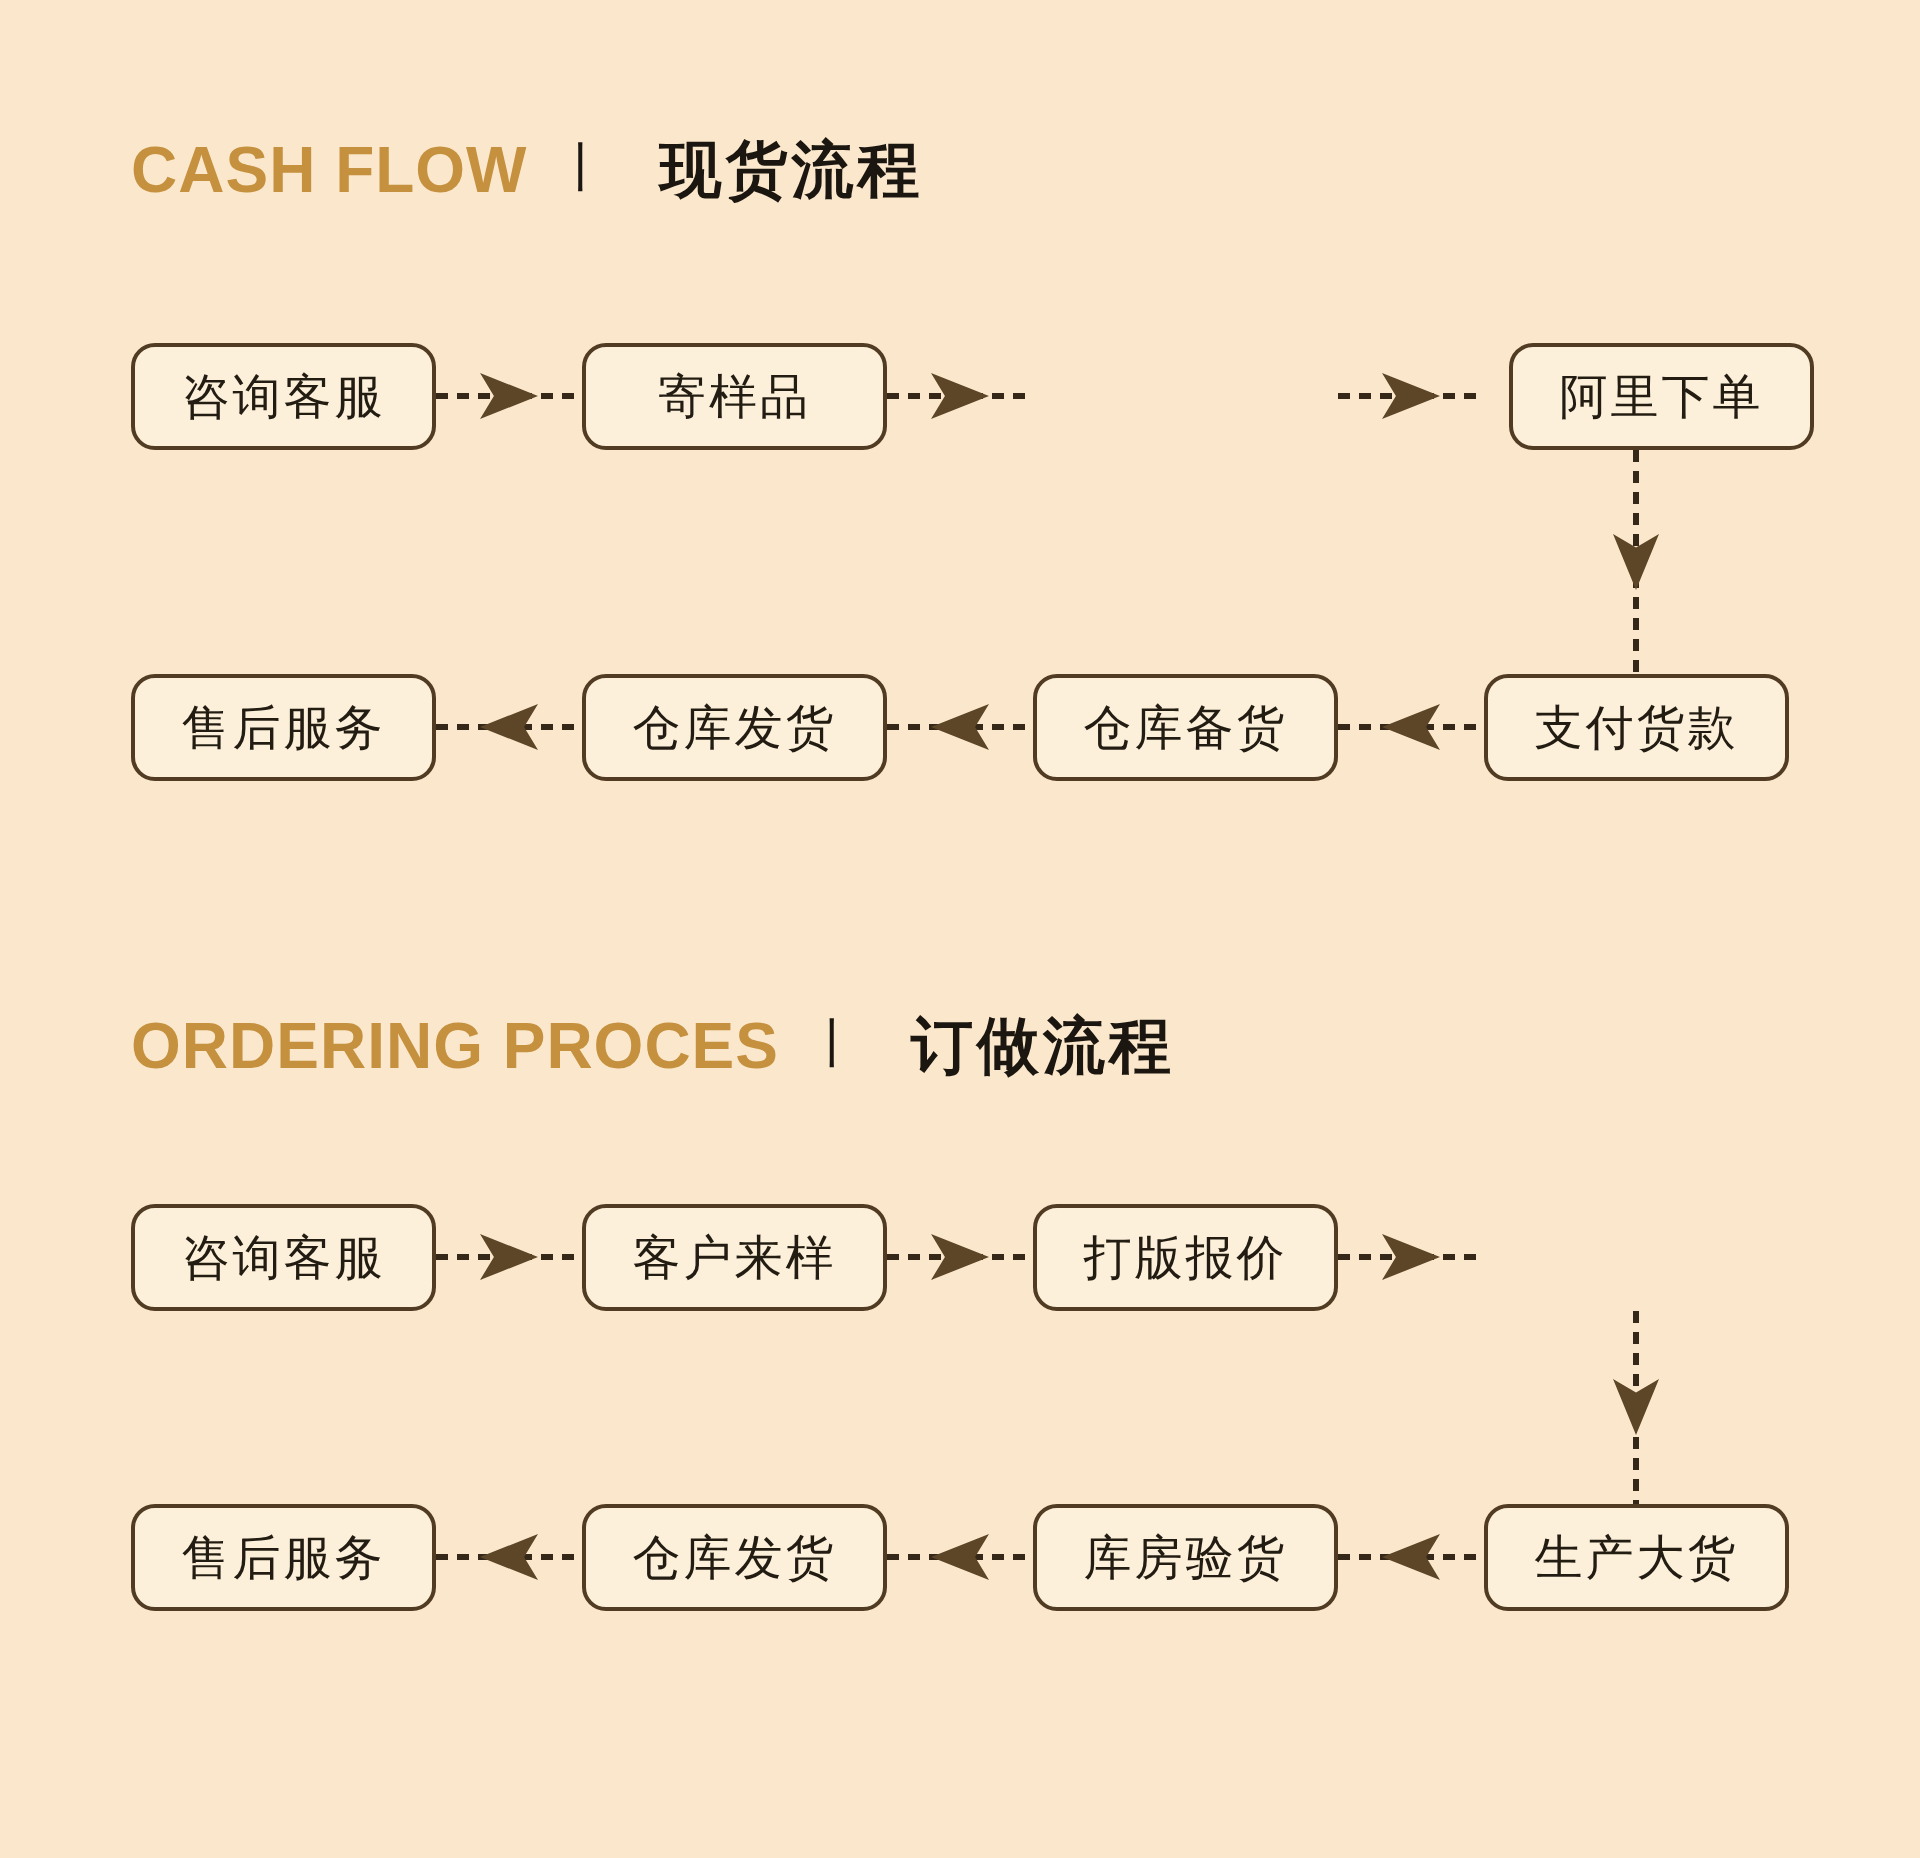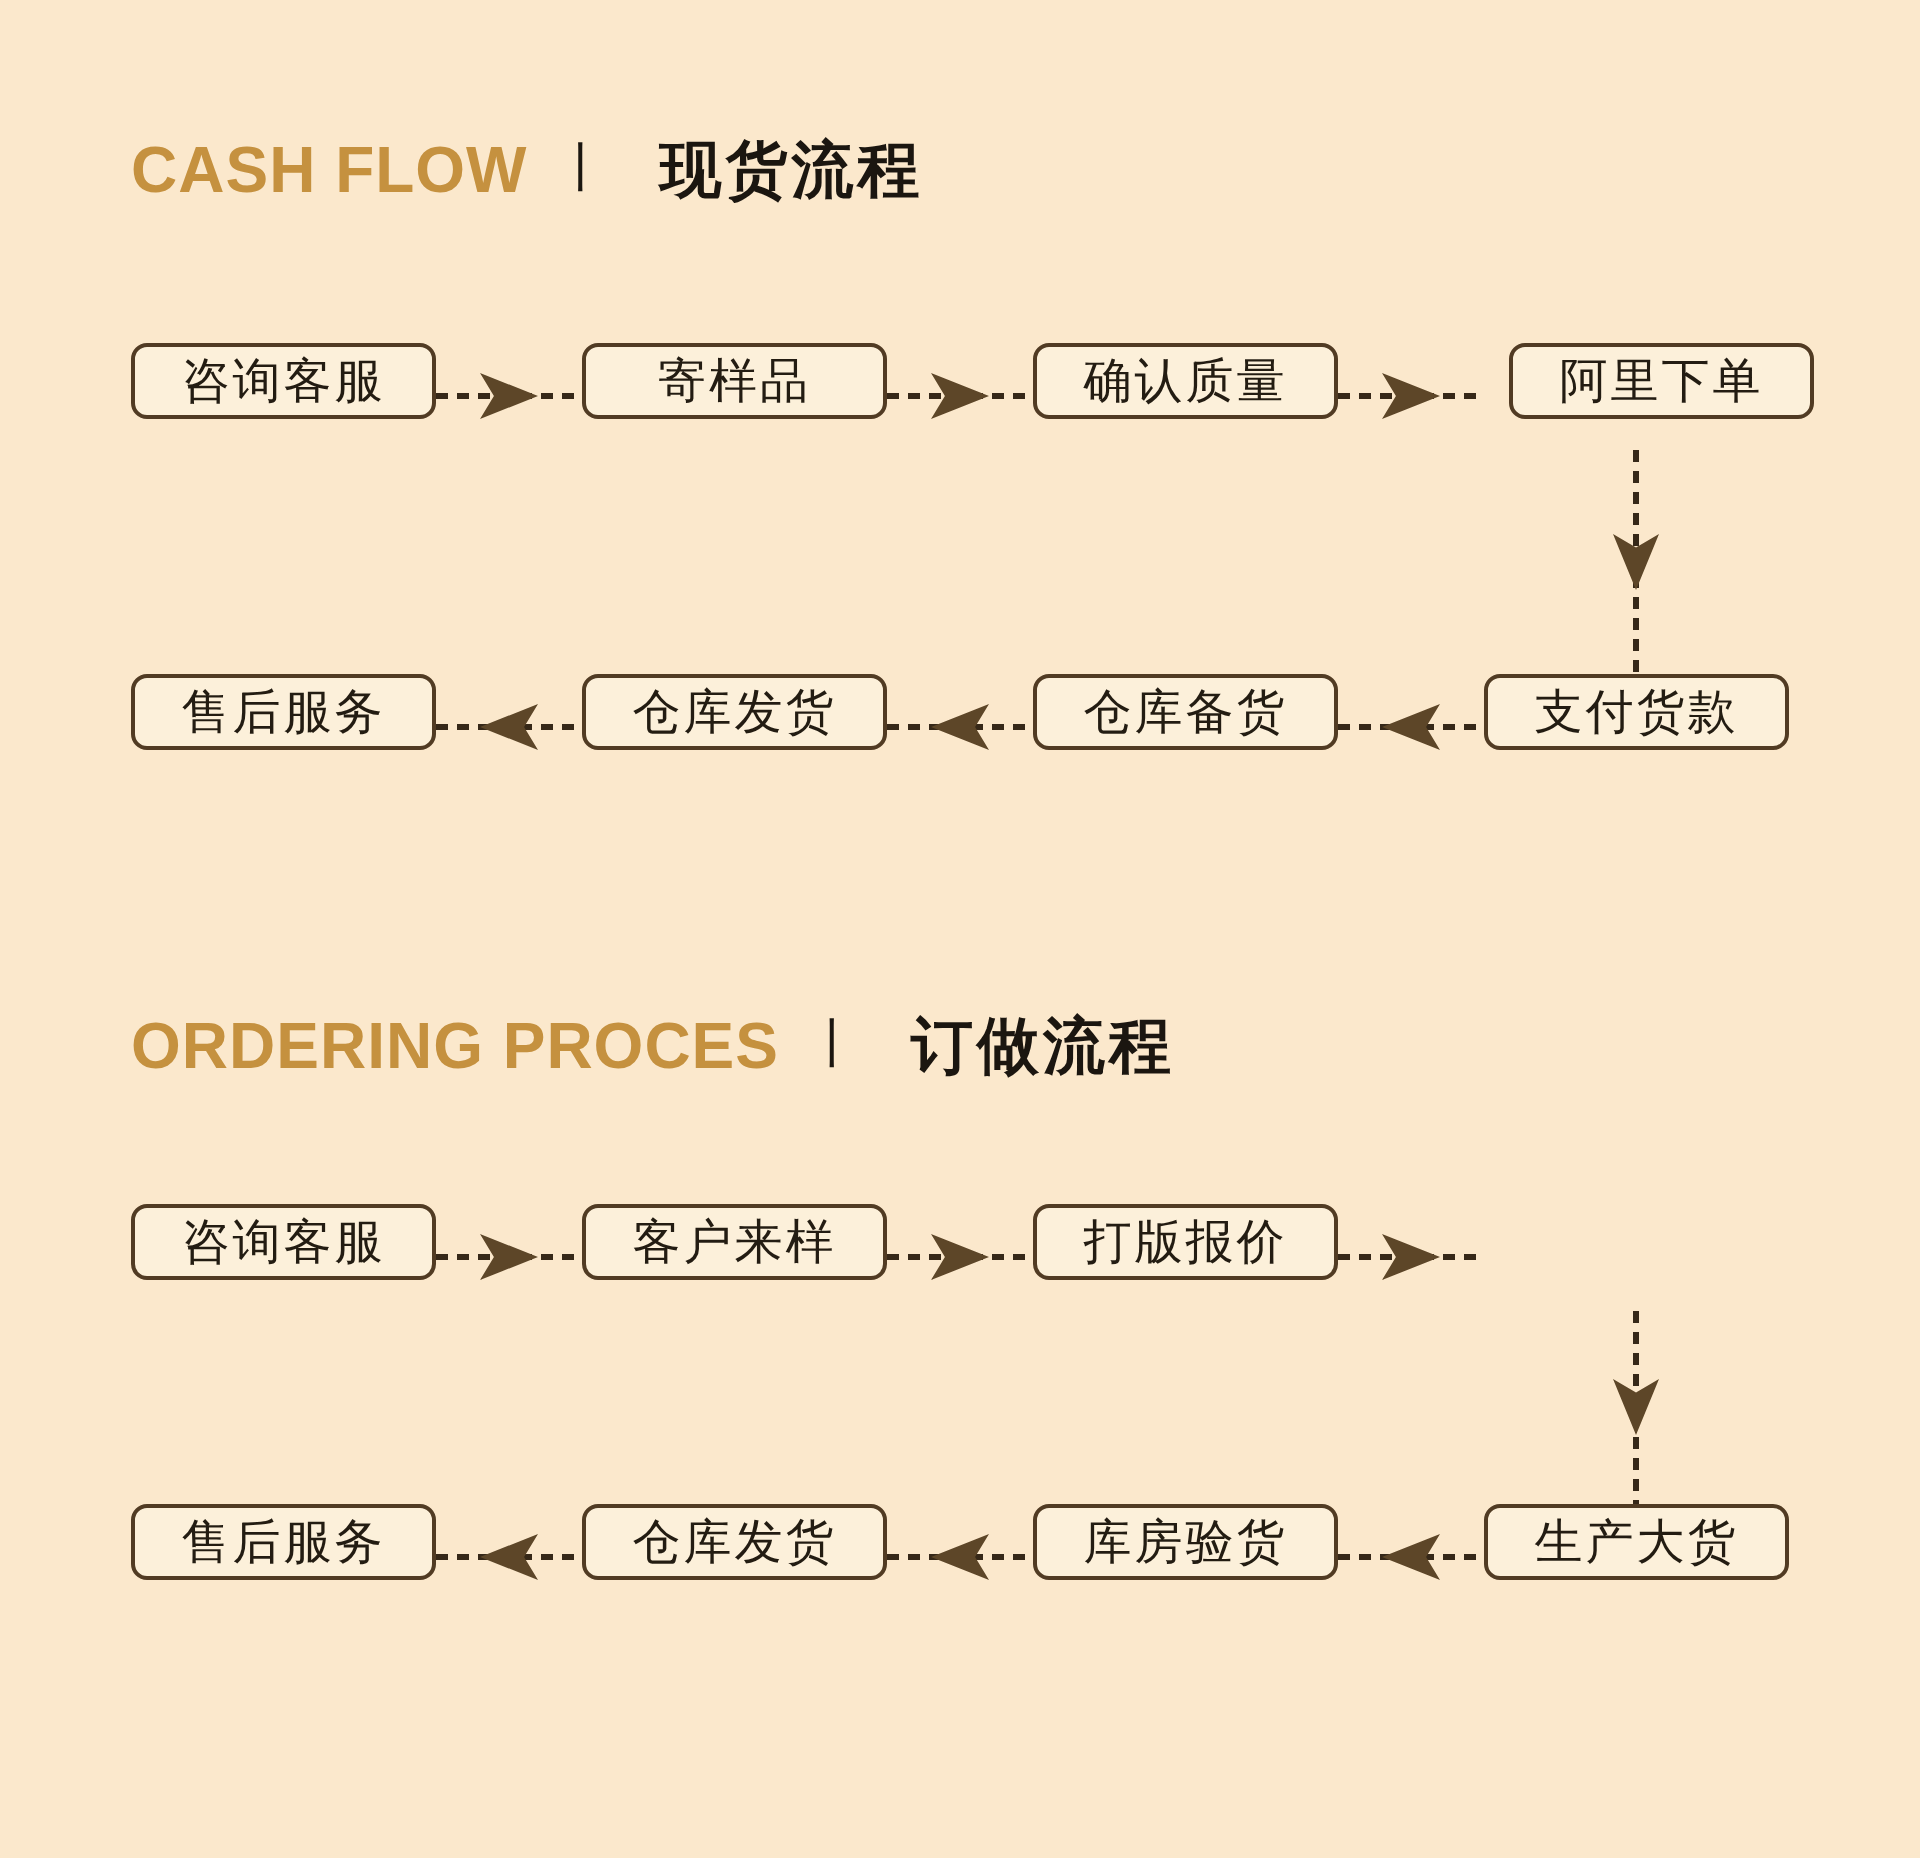--- a/index.html
+++ b/index.html
@@ -31,24 +31,24 @@
   }
   .title-sep{
     font-size:52px;font-weight:300;color:var(--dark);margin:0 28px;
     transform:translateY(-2px);
   }
   .title-zh{
     font-size:62px;font-weight:bold;color:var(--dark);letter-spacing:4px;margin-left:24px;
   }
 
   .flow-box{
-    position:absolute;width:305px;height:76px;box-sizing:border-box;
+    position:absolute;width:305px;height:107px;box-sizing:border-box;
     background:var(--box-fill);
     border:4px solid var(--box-border);
-    border-radius:16px;
+    border-radius:24px;
     display:flex;align-items:center;justify-content:center;
     font-size:48px;font-weight:500;color:var(--box-text);letter-spacing:3px;
     white-space:nowrap;
   }
 
   .h-arrow{position:absolute;width:146px;height:50px;}
   .h-arrow .dash-h{
     position:absolute;left:0;right:0;top:22px;height:6px;
     background:repeating-linear-gradient(90deg,var(--dash) 0 12px,transparent 12px 21px);
   }
@@ -76,21 +76,20 @@
 <div class="stage">
 
   <div class="section-title" style="top:128px">
     <span class="title-en">CASH FLOW</span>
     <span class="title-sep">丨</span>
     <span class="title-zh">现货流程</span>
   </div>
 
   <div class="flow-box" style="left:131px;top:343px">咨询客服</div>
   <div class="flow-box" style="left:582px;top:343px">寄样品</div>
-  <div class="flow-box" style="left:1033px;top:343px">确认质量</div>
   <div class="flow-box" style="left:1509px;top:343px">阿里下单</div>
 
   <div class="h-arrow" style="left:436px;top:371px">
     <div class="dash-h"></div>
     <div class="head head-right"></div>
   </div>
   <div class="h-arrow" style="left:887px;top:371px">
     <div class="dash-h"></div>
     <div class="head head-right"></div>
   </div>

